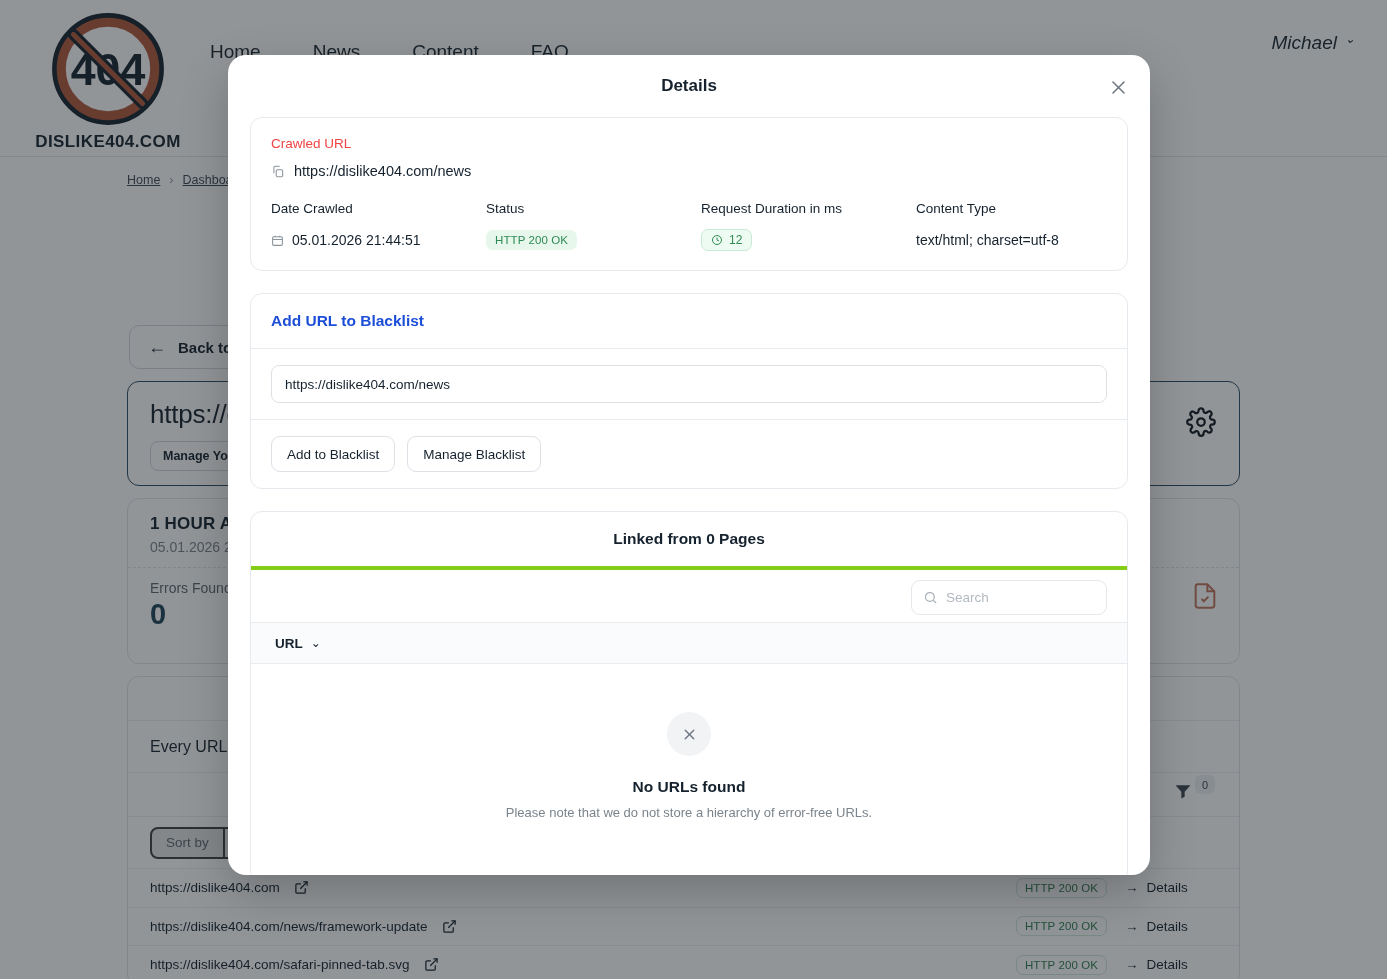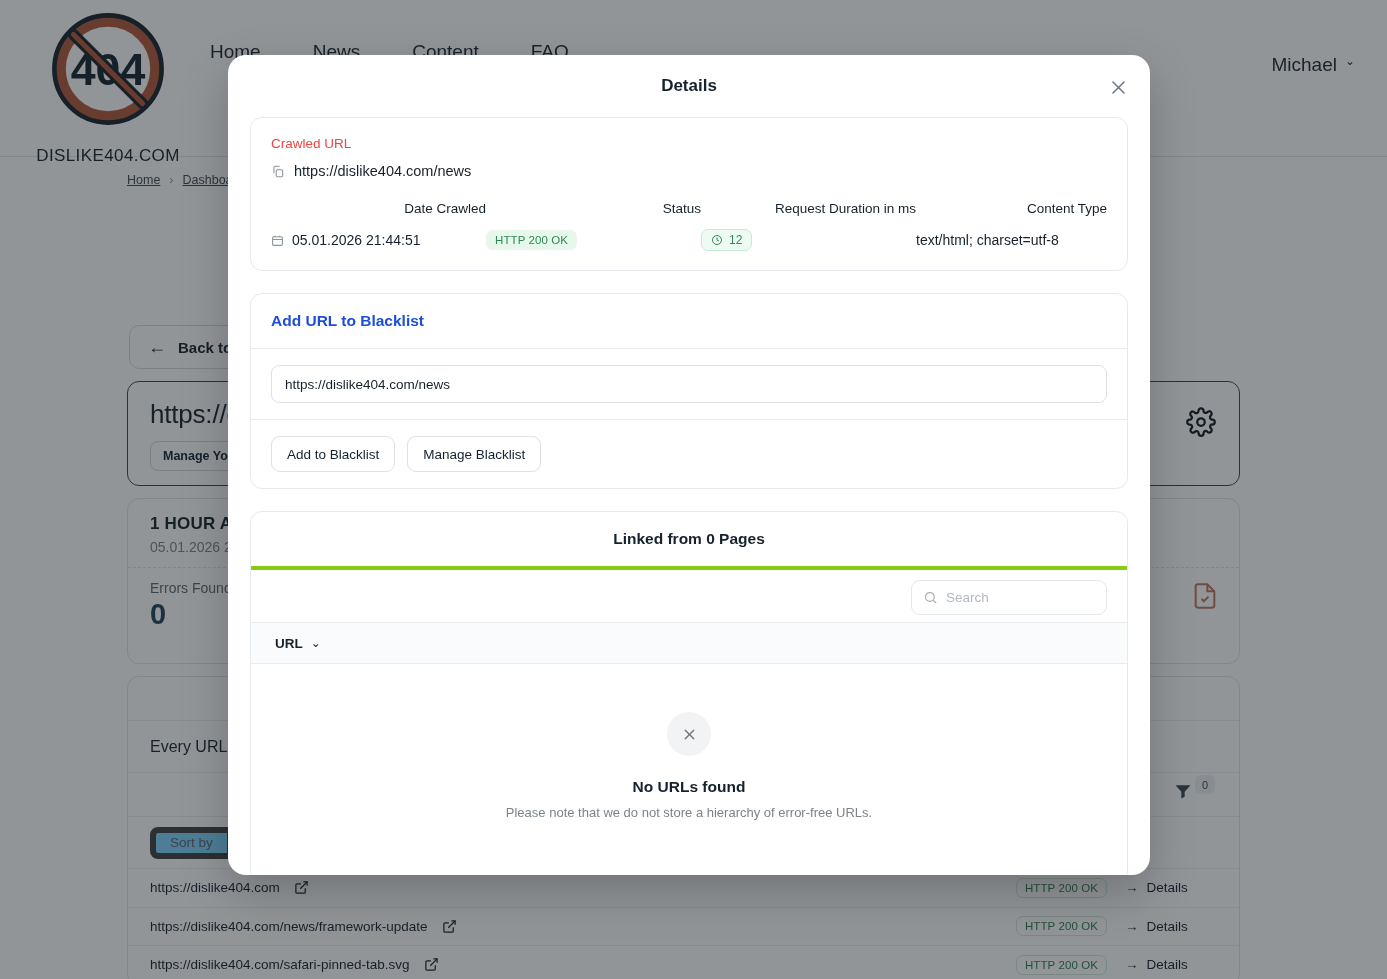--- a/index.html
+++ b/index.html
@@ -22,32 +22,32 @@
     height: 157px;
     border-bottom: 1px solid #e3e6ea;
     background: #fff;
   }
   .logo-wrap {
     position: absolute; left: 20px; top: 8px;
     width: 176px; text-align: center;
   }
   .logo-mark { width: 122px; height: 122px; margin: 0 auto; display:block; }
   .logo-text {
-    font-size: 17px; font-weight: 400; letter-spacing: .4px;
-    color: #14222e; margin-top: 16px;
+    font-size: 17px; font-weight: 700; letter-spacing: .4px;
+    color: #14222e; margin-top: 2px;
   }
   .nav {
     position: absolute; left: 210px; top: 41px;
     display: flex; gap: 52px;
     font-size: 19px; color: #18262f;
   }
   .nav span { cursor: pointer; }
   .user-menu {
-    position: absolute; right: 32px; top: 54px;
-    font-size: 19px; color: #18262f; display: flex; align-items: flex-start; gap: 8px;
+    position: absolute; right: 32px; top: 32px;
+    font-size: 19px; color: #18262f; display: flex; align-items: flex-start; gap: 8px; font-style: italic;
   }
   .chev { font-size: 12px; color:#18262f; }
 
   .breadcrumb {
     position: absolute; left: 127px; top: 173px;
     font-size: 12.5px; color: #3d4a57;
     display: flex; align-items: center; gap: 9px;
   }
   .breadcrumb a { color:#3d4a57; text-decoration: underline; }
   .breadcrumb .sep { text-decoration:none; color:#8b949c; }
@@ -103,22 +103,22 @@
     font-size: 16px; color:#15222e; border-bottom: 1px solid #eceff2;}
   .tc-tools { height: 44px; border-bottom: 1px solid #eceff2; position: relative;}
   .filter-wrap { position:absolute; right: 24px; top: 8px; display:flex; align-items:flex-start; gap:2px;}
   .filter-badge {
     min-width: 20px; height: 19px; padding: 0 5px; border-radius: 6px;
     background: #edf0f3; color: #3b4650; font-size: 11px;
     display:flex; align-items:center; justify-content:center; margin-top:-6px;
   }
   .tc-sortrow { height: 52px; display: flex; align-items: center; padding: 0 22px; gap: 0; border-bottom:1px solid #eceff2;}
   .seg {
-    height: 32px; padding: 0 14px; border: 6px solid #404040;
-    display: flex; align-items: center; font-size: 13.5px; color: #5e6870; background: #7dd3fc;
+    height: 32px; padding: 0 14px; border: 2px solid #404040;
+    display: flex; align-items: center; font-size: 13.5px; color: #5e6870; background: #e5e5e5;
   }
   .seg.first { border-radius: 8px 0 0 8px; }
   .seg.mid { border-left: none; }
   .url-row {
     height: 38.5px; display: flex; align-items: center; padding: 0 22px;
     border-bottom: 1px solid #eceff2; font-size: 13.5px; color: #15222e;
   }
   .url-row .u { }
   .url-row .ext { margin-left: 14px; display:inline-flex; }
   .url-row .spacer { flex: 1; }
@@ -163,21 +163,21 @@
 
   .field-label { font-size: 13.5px; color: #ef4444; }
   .url-line {
     margin-top: 12px; display: flex; align-items: center; gap: 9px;
     font-size: 14.5px; color: #15222e;
   }
   .meta-grid {
     margin-top: 22px; display: grid;
     grid-template-columns: 215px 215px 215px 1fr;
   }
-  .meta-label { font-size: 13.5px; color: #15222e; text-align: right; }
+  .meta-label { font-size: 13.5px; color: #15222e; }
   .meta-value { margin-top: 12px; font-size: 14px; color: #15222e; display:flex; align-items:center; gap:8px; min-height: 24px;}
   .badge-green {
     display:inline-flex; align-items:center; gap:6px;
     background: #e7f7ec; color: #2f8b55; border-radius: 7px;
     padding: 4px 9px; font-size: 11.5px; letter-spacing: .1px;
   }
   .badge-green-outline {
     display:inline-flex; align-items:center; gap:6px;
     background: #eefbf2; color: #2f8b55; border: 1px solid #c9ecd6; border-radius: 7px;
     padding: 3px 9px; font-size: 12px;

